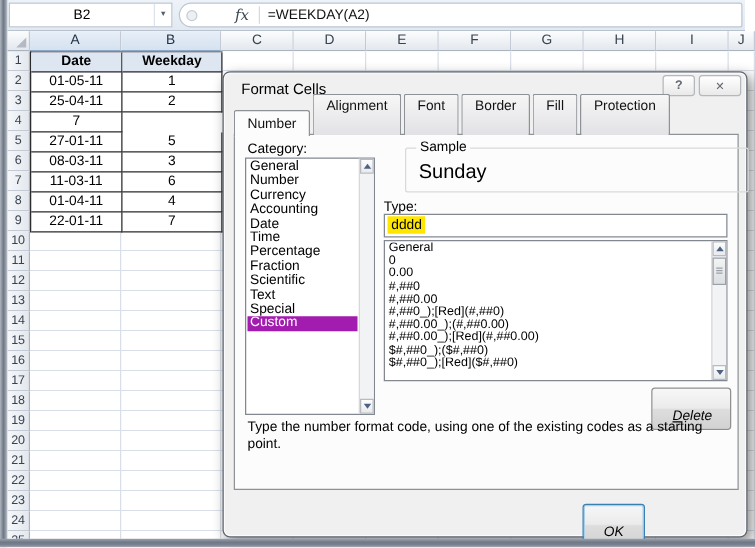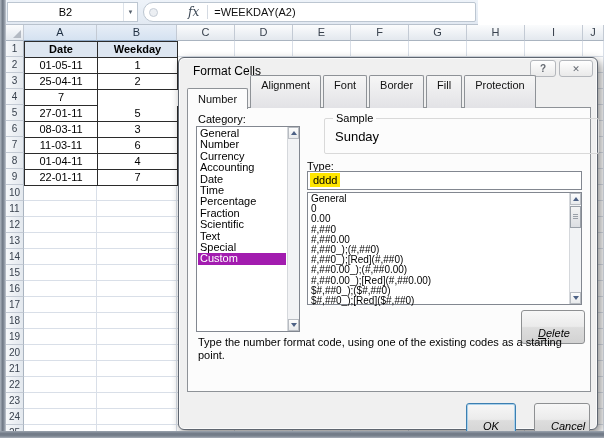--- a/index.html
+++ b/index.html
@@ -7,21 +7,21 @@
   .app{position:relative;width:604px;height:438px;overflow:hidden;
        font-family:"Liberation Sans","DejaVu Sans",sans-serif;font-size:11px;color:#000;background:#fff;}
 
   
   .left-strip{position:absolute;left:0;top:0;width:6px;height:438px;
       background:linear-gradient(to right,#aeb6c0,#6f7884 45%,#8b94a0 70%,#c2c8d0);z-index:30;}
   .bottom-strip{position:absolute;left:0;bottom:0;width:604px;height:7px;
       background:linear-gradient(#9aa3ae,#6f7885 40%,#79828e 70%,#aab0ba);z-index:60;}
 
   
-  .formula-bar{position:absolute;left:6px;top:0;width:472px;height:25px;
+  .formula-bar{position:absolute;left:6px;top:0;width:590px;height:25px;
       background:linear-gradient(#eef3f9,#e2e9f2);border-bottom:1px solid #b9c2cd;}
   .name-box{position:absolute;left:1px;top:2px;width:131px;height:20px;background:#fff;
       border:1px solid #bcc6d1;display:flex;align-items:center;}
   .name-box .nb-val{flex:1;text-align:center;font-size:11px;}
   .nb-arrow{width:14px;border-left:1px solid #dde3ea;color:#55606c;font-size:6px;text-align:center;line-height:18px;}
   .fb-pill{position:absolute;left:137px;top:2px;right:2px;height:20px;background:#fff;
       border:1px solid #bcc6d1;border-radius:10px 2px 2px 10px;display:flex;align-items:center;}
   .fb-dot{width:9px;height:9px;border-radius:50%;background:#eceff3;border:1px solid #c6cdd6;margin:0 0 0 5px;}
   .fx{font-family:"DejaVu Serif","Liberation Serif",serif;font-style:italic;font-size:12px;color:#3b4754;margin-left:30px;}
   .fb-sep{width:1px;height:14px;background:#d4dae2;margin:0 6px 0 8px;}
@@ -97,21 +97,21 @@
   .arr-up{width:0;height:0;border-left:3px solid transparent;border-right:3px solid transparent;border-bottom:4px solid #4d6185;}
   .arr-dn{width:0;height:0;border-left:3px solid transparent;border-right:3px solid transparent;border-top:4px solid #4d6185;}
   .sthumb{position:absolute;left:0;top:13px;width:11px;height:22px;background:linear-gradient(#f4f4f4,#dcdee2);
       border:1px solid #9aa0a8;}
   .sthumb:after{content:"";position:absolute;left:2px;right:2px;top:9px;height:1px;background:#9aa0a8;
       box-shadow:0 2px 0 #9aa0a8,0 -2px 0 #9aa0a8;}
 
   .sample-group{position:absolute;left:136px;top:10px;width:275px;height:36px;
       border:1px solid #d9d9d9;border-radius:2px;}
   .sample-legend{position:absolute;left:8px;top:-7px;background:#fcfcfc;padding:0 3px;font-size:11px;}
-  .sample-value{position:absolute;left:10px;top:10px;font-size:13px;}
+  .sample-value{position:absolute;left:10px;top:10px;font-size:16px;}
 
   .type-label{position:absolute;left:119px;top:52px;}
   .type-input{position:absolute;left:119px;top:63px;width:275px;height:19px;background:#fff;
       border:1px solid #828790;line-height:17px;padding:0 2px;}
   .type-input .hl{background:#ffe600;padding:1px 3px;}
   .type-list{position:absolute;left:119px;top:84px;width:275px;height:113px;background:#fff;
       border:1px solid #828790;}
   .type-items{position:absolute;left:1px;top:1px;right:13px;}
   .type-item{padding:0 2px;line-height:10.2px;font-size:10px;white-space:nowrap;overflow:hidden;}
 
@@ -312,21 +312,20 @@
       </div>
 
       <div class="type-list">
         <div class="type-items">
 
         <div class="type-item">General</div>
             <div class="type-item">0</div>
             <div class="type-item">0.00</div>
             <div class="type-item">#,##0</div>
             <div class="type-item">#,##0.00</div>
-            <div class="type-item">#,##0_);(#,##0)</div>
             <div class="type-item">#,##0_);[Red](#,##0)</div>
             <div class="type-item">#,##0.00_);(#,##0.00)</div>
             <div class="type-item">#,##0.00_);[Red](#,##0.00)</div>
             <div class="type-item">$#,##0_);($#,##0)</div>
             <div class="type-item">$#,##0_);[Red]($#,##0)</div>
           </div>
         <div class="sbar">
           <div class="sbtn up">
               <i class="arr-up"></i>
             </div>
@@ -336,18 +335,17 @@
             </div>
         </div>
       </div>
 
       <button class="btn btn-delete"><span>Delete</span></button>
 
       <div class="hint">Type the number format code, using one of the existing codes as a starting point.</div>
     </div>
 
     <button class="btn btn-ok">OK</button>
-    <button class="btn btn-cancel">Cancel</button>
   </div>
 
   <div class="left-strip"></div>
   <div class="bottom-strip"></div>
 </div>
 
 </body></html>

